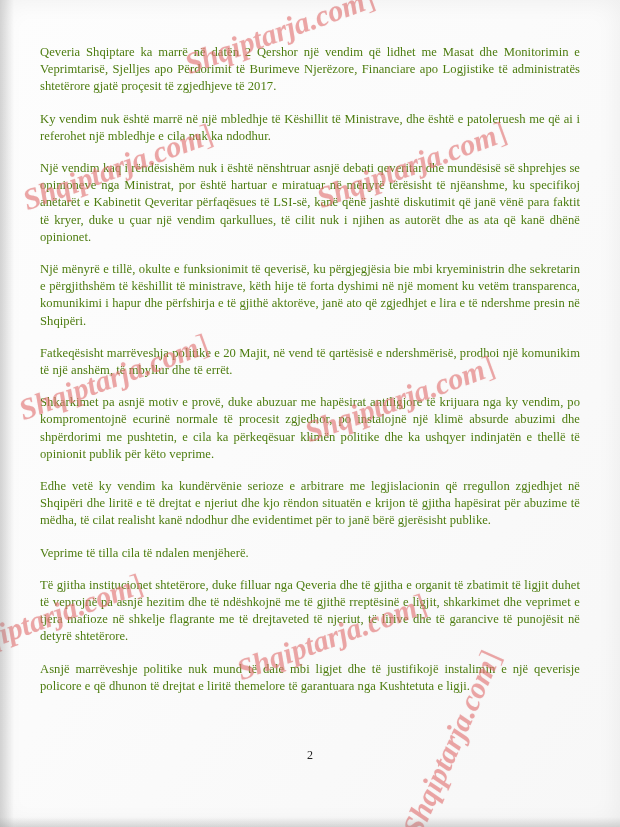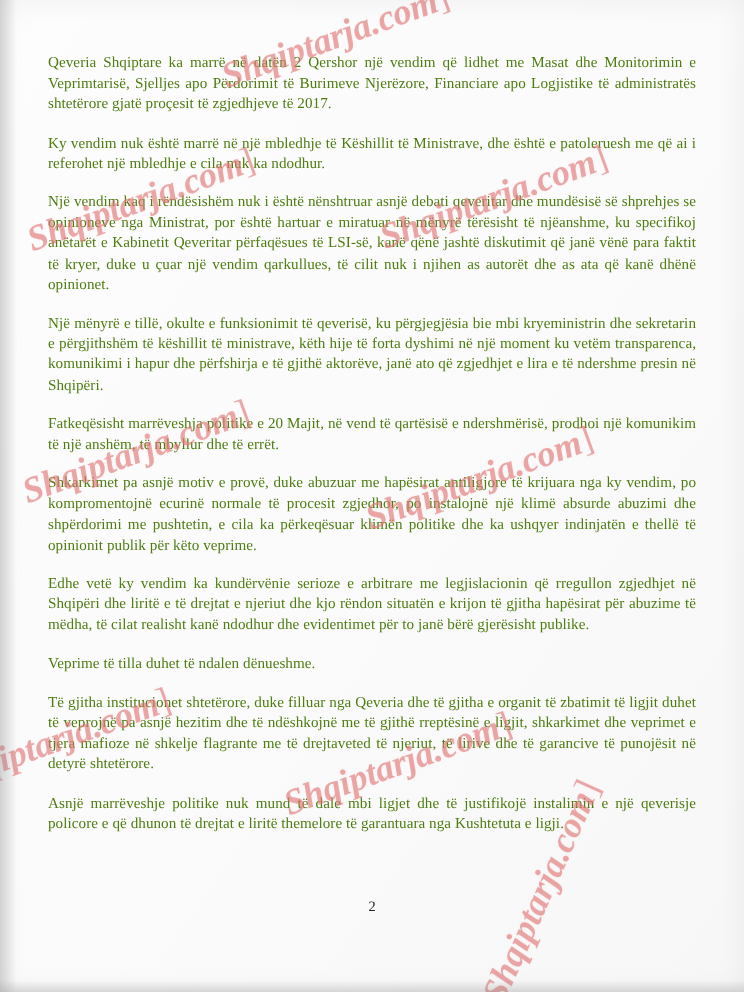--- a/index.html
+++ b/index.html
@@ -97,21 +97,21 @@
   <div id="paper-tint"></div>
 
   <div id="content">
     <p class="para">Qeveria Shqiptare ka marrë në datën 2 Qershor një vendim që lidhet me Masat dhe Monitorimin e Veprimtarisë, Sjelljes apo Përdorimit të Burimeve Njerëzore, Financiare apo Logjistike të administratës shtetërore gjatë proçesit të zgjedhjeve të 2017.</p>
     <p class="para">Ky vendim nuk është marrë në një mbledhje të Këshillit të Ministrave, dhe është e patoleruesh me që ai i referohet një mbledhje e cila nuk ka ndodhur.</p>
     <p class="para">Një vendim kaq i rëndësishëm nuk i është nënshtruar asnjë debati qeveritar dhe mundësisë së shprehjes se opinioneve nga Ministrat, por është hartuar e miratuar në mënyrë tërësisht të njëanshme, ku specifikoj anëtarët e Kabinetit Qeveritar përfaqësues të LSI-së, kanë qënë jashtë diskutimit që janë vënë para faktit të kryer, duke u çuar një vendim qarkullues, të cilit nuk i njihen as autorët dhe as ata që kanë dhënë opinionet.</p>
     <p class="para">Një mënyrë e tillë, okulte e funksionimit të qeverisë, ku përgjegjësia bie mbi kryeministrin dhe sekretarin e përgjithshëm të këshillit të ministrave, këth hije të forta dyshimi në një moment ku vetëm transparenca, komunikimi i hapur dhe përfshirja e të gjithë aktorëve, janë ato që zgjedhjet e lira e të ndershme presin në Shqipëri.</p>
     <p class="para">Fatkeqësisht marrëveshja politike e 20 Majit, në vend të qartësisë e ndershmërisë, prodhoi një komunikim të një anshëm, të mbyllur dhe të errët.</p>
     <p class="para">Shkarkimet pa asnjë motiv e provë, duke abuzuar me hapësirat antiligjore të krijuara nga ky vendim, po kompromentojnë ecurinë normale të procesit zgjedhor, po instalojnë një klimë absurde abuzimi dhe shpërdorimi me pushtetin, e cila ka përkeqësuar klimën politike dhe ka ushqyer indinjatën e thellë të opinionit publik për këto veprime.</p>
     <p class="para">Edhe vetë ky vendim ka kundërvënie serioze e arbitrare me legjislacionin që rregullon zgjedhjet në Shqipëri dhe liritë e të drejtat e njeriut dhe kjo rëndon situatën e krijon të gjitha hapësirat për abuzime të mëdha, të cilat realisht kanë ndodhur dhe evidentimet për to janë bërë gjerësisht publike.</p>
-    <p class="para">Veprime të tilla duhet të ndalen dënueshme.</p>
+    <p class="para">Veprime të tilla cila të ndalen menjëherë.</p>
     <p class="para">Të gjitha institucionet shtetërore, duke filluar nga Qeveria dhe të gjitha e organit të zbatimit të ligjit duhet të veprojnë pa asnjë hezitim dhe të ndëshkojnë me të gjithë rreptësinë e ligjit, shkarkimet dhe veprimet e tjera mafioze nё shkelje flagrante me të drejtaveted të njeriut, të lirive dhe të garancive të punojësit në detyrë shtetërore.</p>
     <p class="para">Asnjë marrëveshje politike nuk mund të dale mbi ligjet dhe të justifikojë instalimin e një qeverisje policore e që dhunon të drejtat e liritë themelore të garantuara nga Kushtetuta e ligji.</p>
   </div>
 
   <div id="page-number">2</div>
 
   <div id="watermarks">
       <div class="wm" style="left: 180px; top: 14px; font-size: 30px; transform: rotate(-20deg); color: rgba(226, 120, 120, 0.55);">Shqiptarja.com<span class="br">]</span></div>
       <div class="wm" style="left: 18px; top: 150px; font-size: 30px; transform: rotate(-20deg); color: rgba(226, 120, 120, 0.55);">Shqiptarja.com<span class="br">]</span></div>
       <div class="wm" style="left: 312px; top: 148px; font-size: 30px; transform: rotate(-20deg); color: rgba(226, 120, 120, 0.55);">Shqiptarja.com<span class="br">]</span></div>

